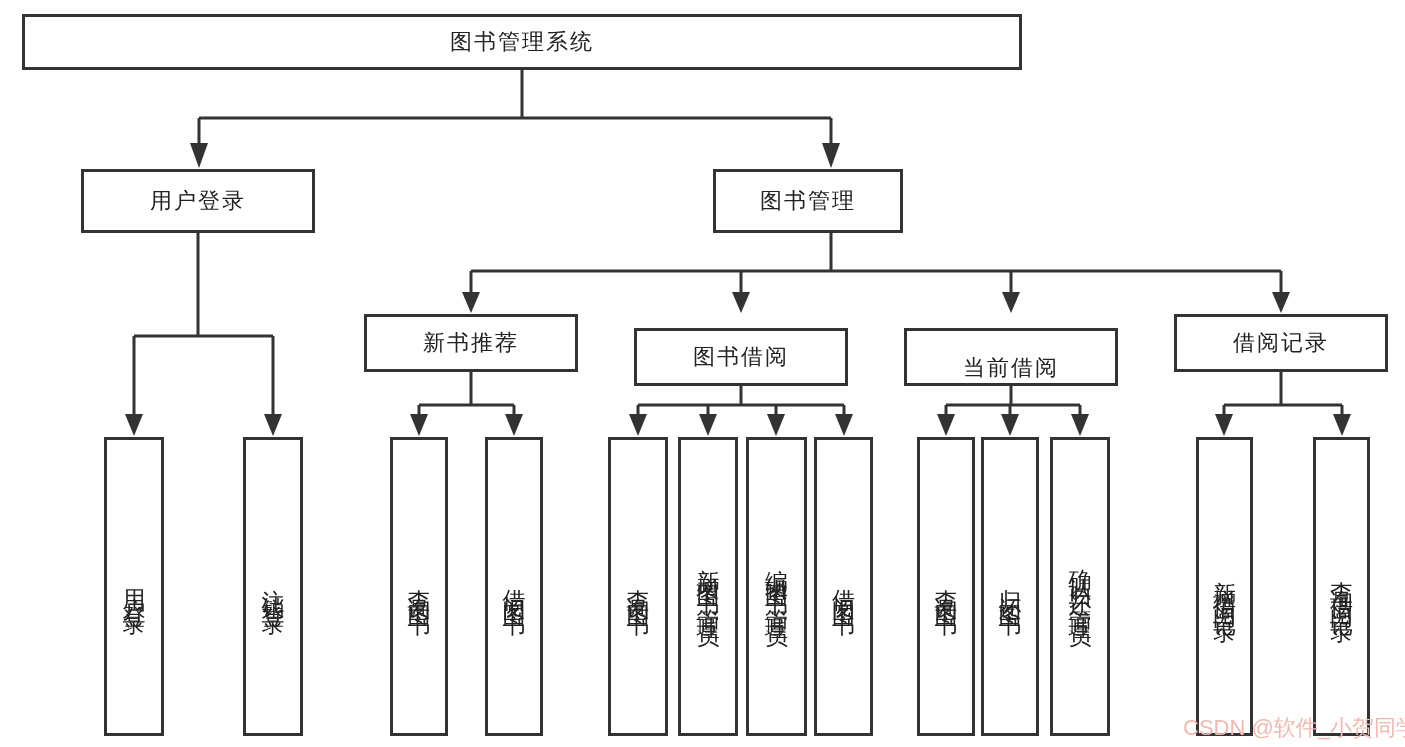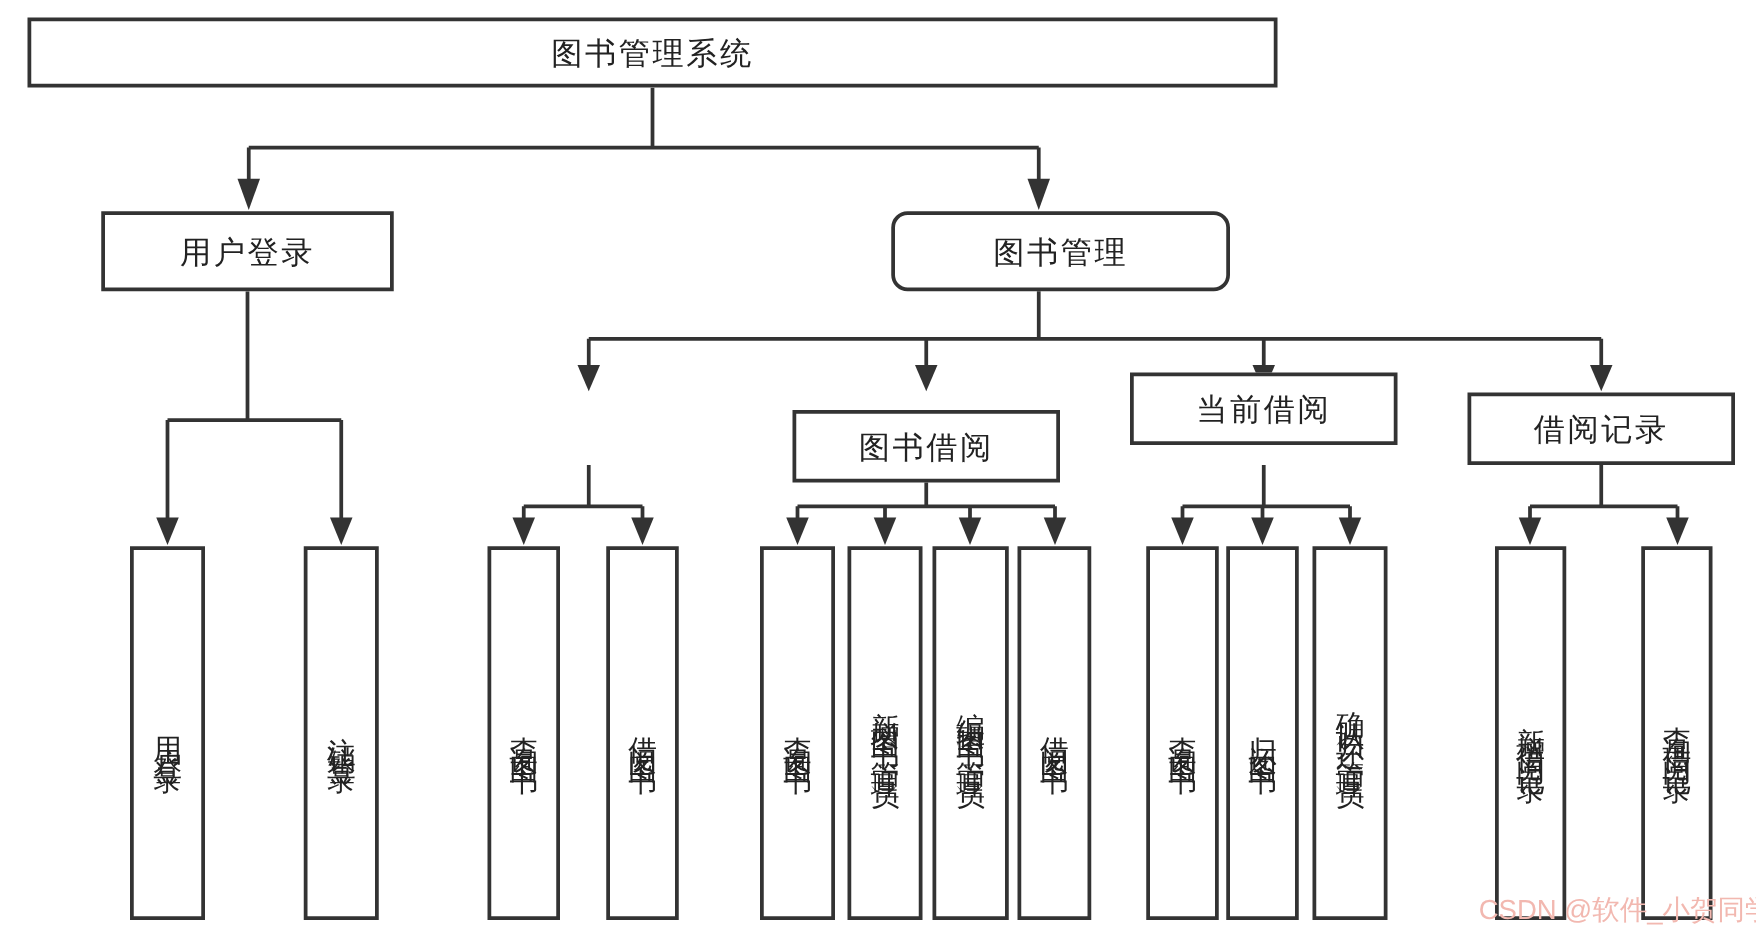--- a/index.html
+++ b/index.html
@@ -17,21 +17,21 @@
   .hbox, .vbox {
     position: absolute;
     box-sizing: border-box;
     background: #ffffff;
     border: 3px solid #333333;
     display: flex;
     align-items: center;
     justify-content: center;
   }
   .hbox span {
-    font-size: 25px;
+    font-size: 22px;
     letter-spacing: 2px;
     color: #222222;
     white-space: nowrap;
   }
   .vbox .vtext {
     writing-mode: vertical-rl;
     font-size: 23px;
     letter-spacing: 8px;
     color: #222222;
     line-height: 1;
@@ -107,28 +107,31 @@
     <polygon class="ah" points="1333,414 1351,414 1342,436"></polygon>
   </svg>
 
   <div class="hbox" style="left:22px; top:14px; width:1000px; height:56px;">
     <span>图书管理系统</span>
   </div>
 
   <div class="hbox" style="left:81px; top:169px; width:234px; height:64px;">
     <span>用户登录</span>
   </div>
-  <div class="hbox" style="left:713px; top:169px; width:271px; height:64px;border-radius:13px;">
+  <div class="hbox" style="left:713px; top:169px; width:190px; height:64px;">
     <span>图书管理</span>
   </div>
 
+  <div class="hbox" style="left:364px; top:314px; width:214px; height:58px;">
+    <span>新书推荐</span>
+  </div>
   <div class="hbox" style="left:634px; top:328px; width:214px; height:58px;">
     <span>图书借阅</span>
   </div>
-  <div class="hbox" style="left:904px; top:298px; width:214px; height:58px;">
+  <div class="hbox" style="left:904px; top:328px; width:214px; height:58px;align-items:flex-end;">
     <span>当前借阅</span>
   </div>
   <div class="hbox" style="left:1174px; top:314px; width:214px; height:58px;">
     <span>借阅记录</span>
   </div>
 
   <div class="vbox" style="left:104px; top:437px; width:60px; height:299px;">
     <span class="vtext">用户登录</span>
   </div>
   <div class="vbox" style="left:243px; top:437px; width:60px; height:299px;">

